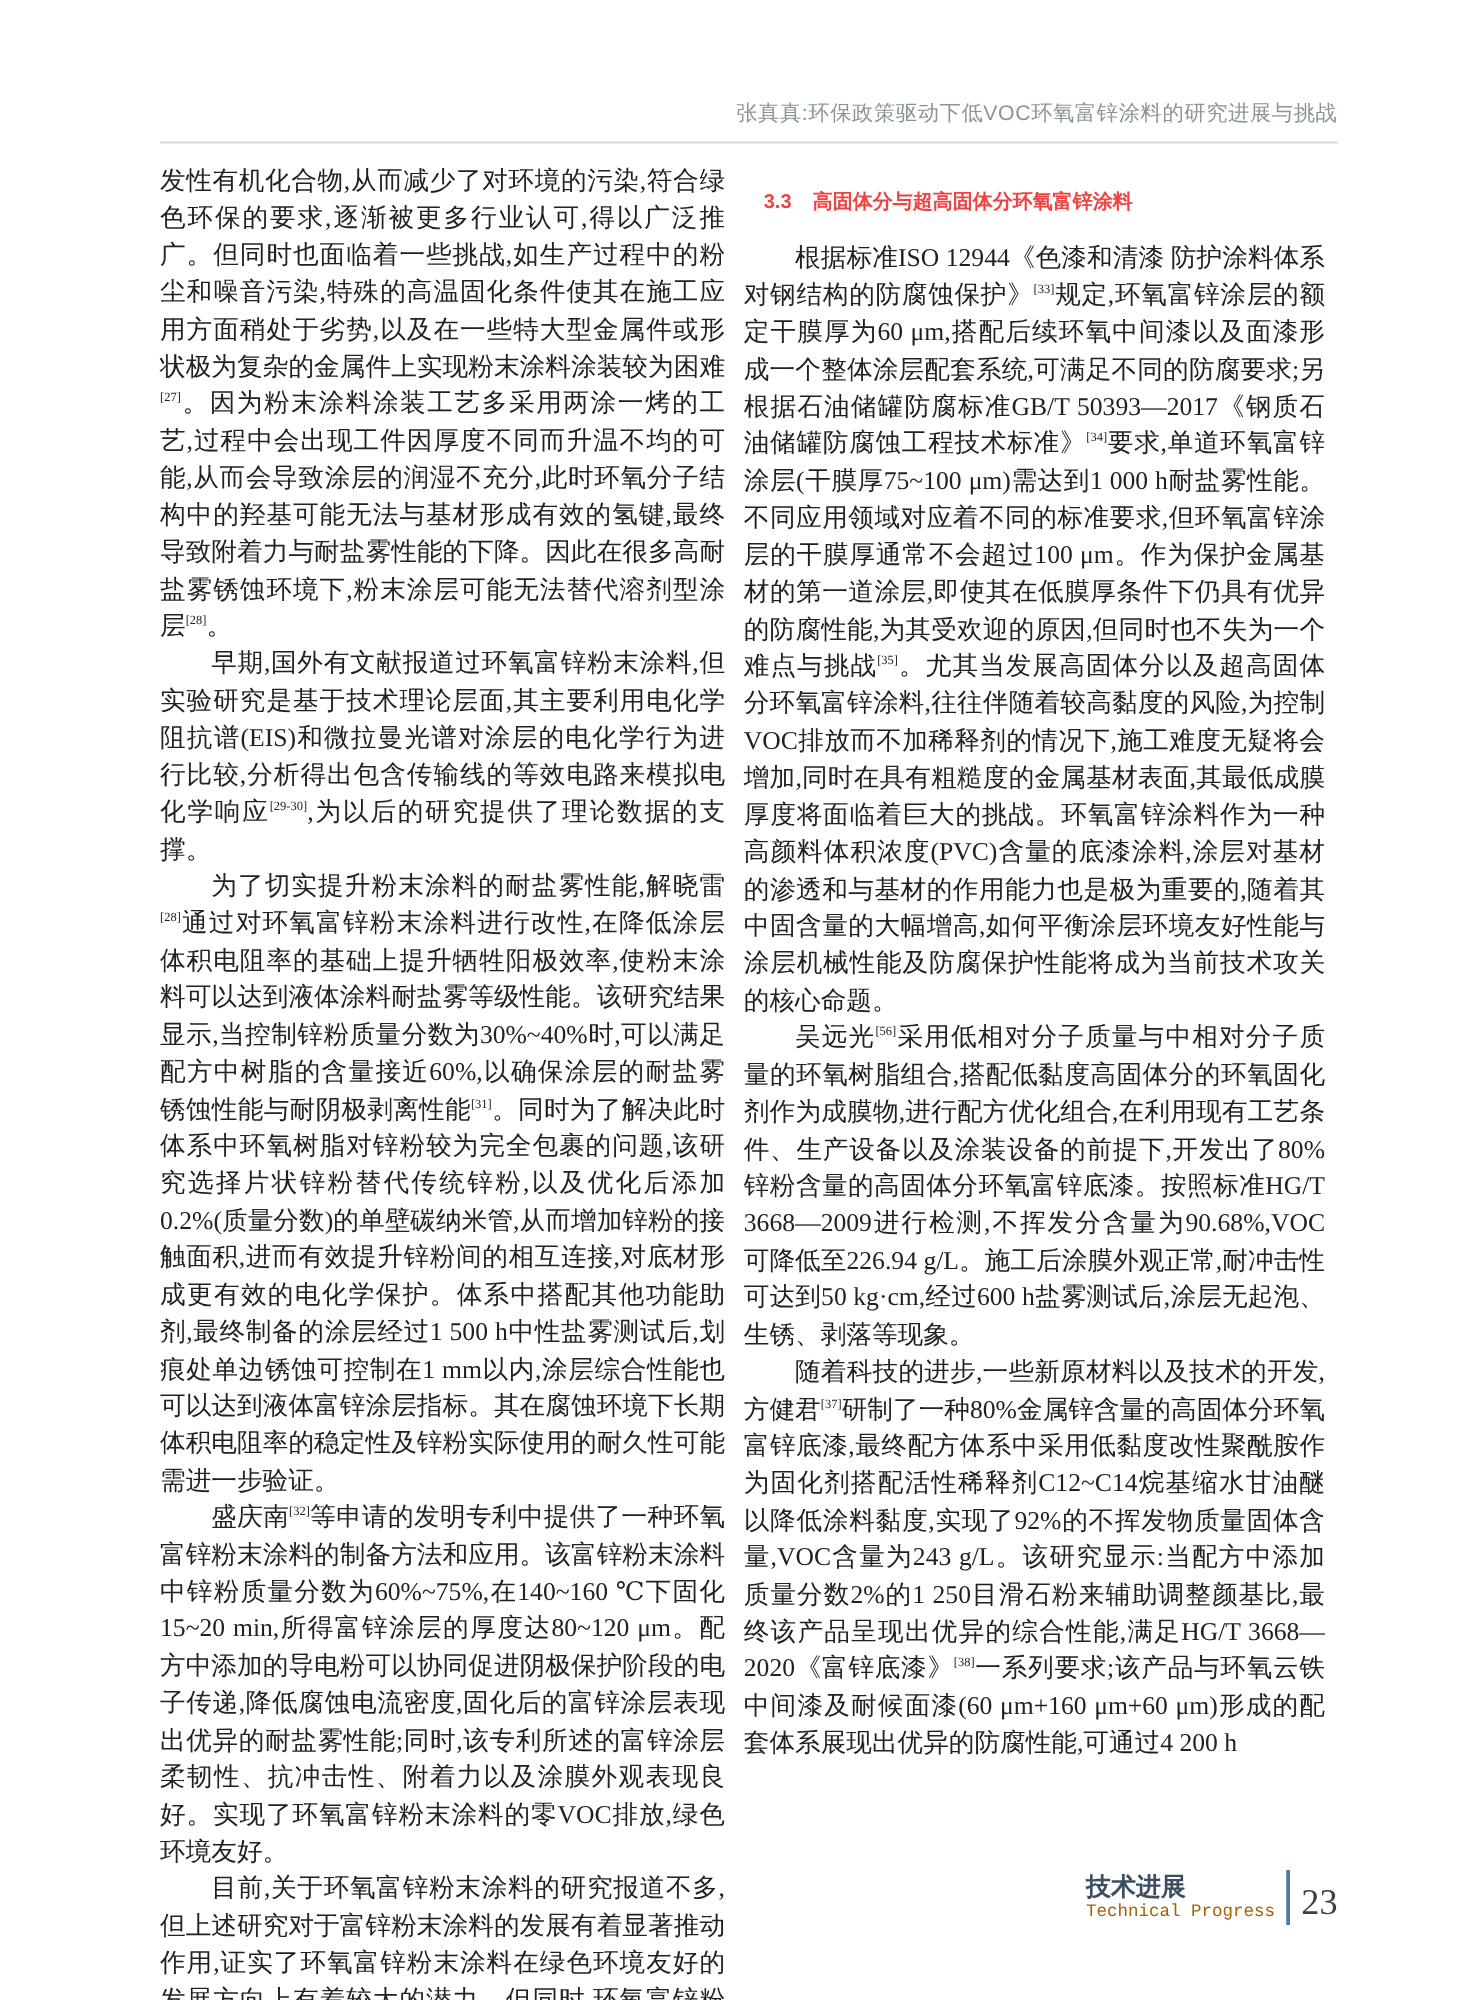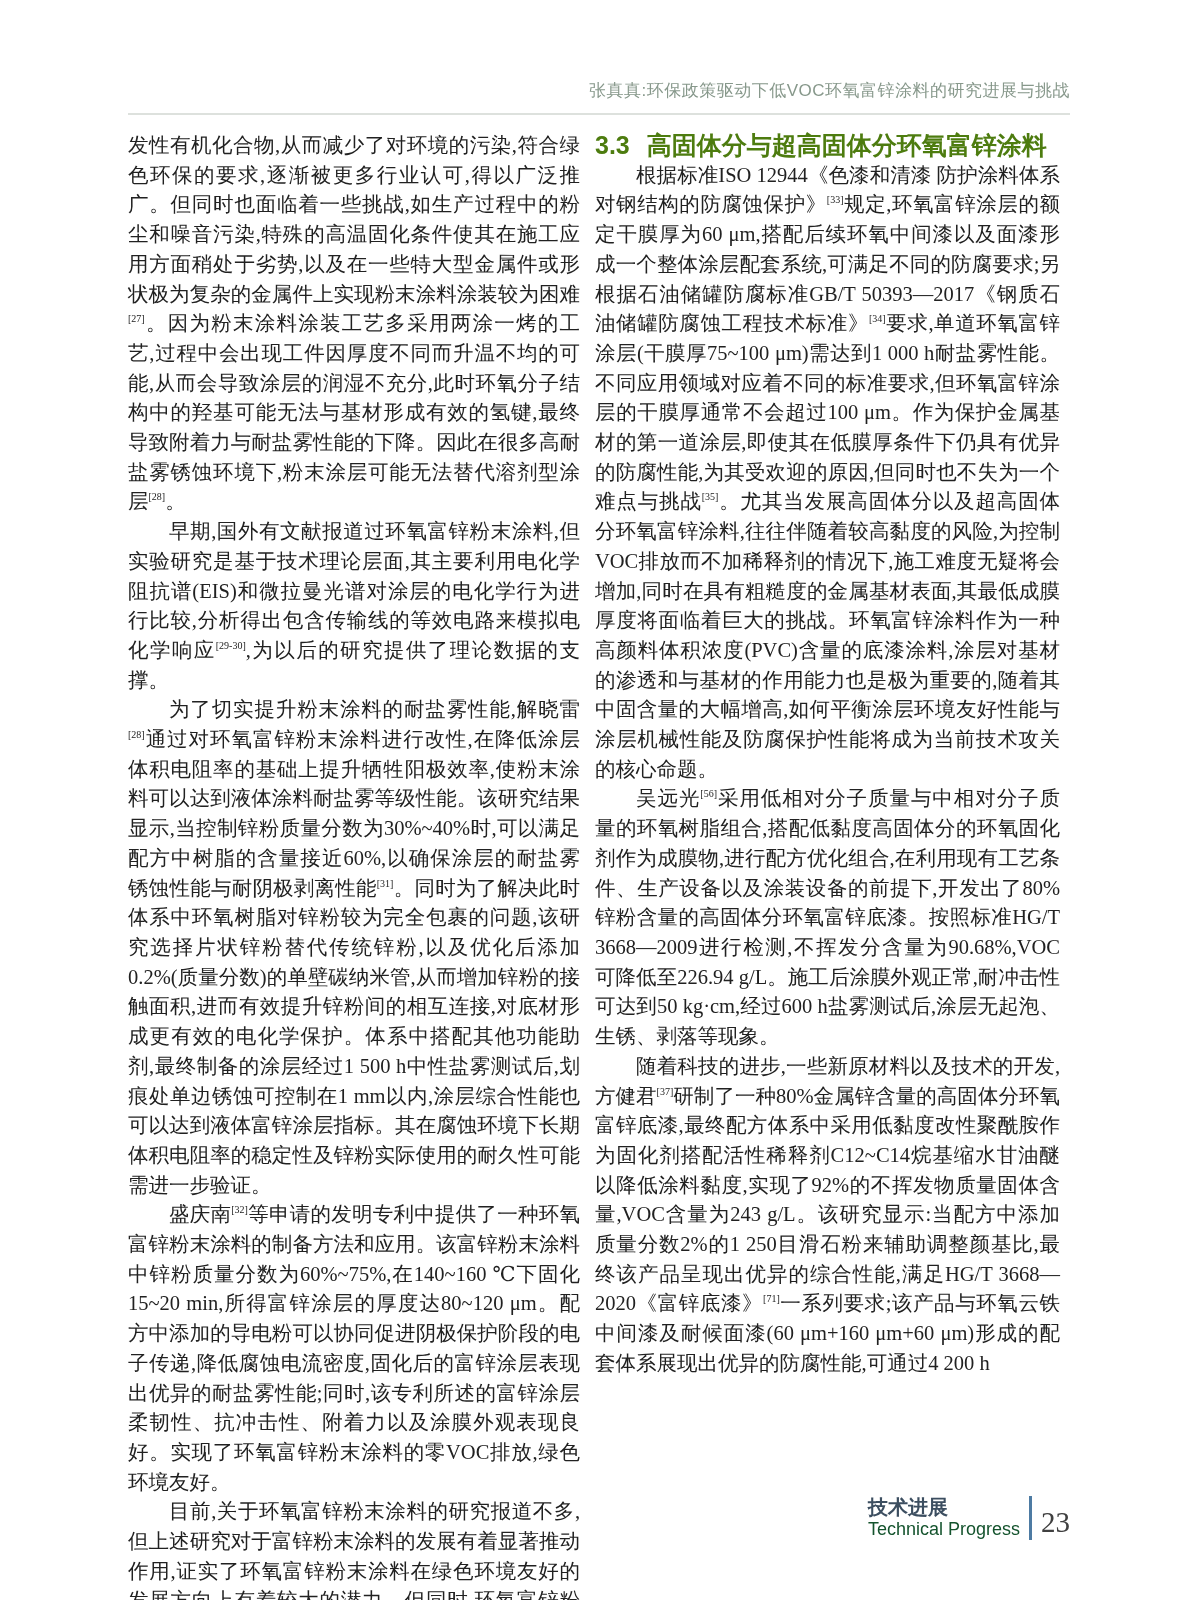--- a/index.html
+++ b/index.html
@@ -51,26 +51,26 @@
     text-indent:2em;
   }
   .para.no-indent{text-indent:0;}
   sup{
     font-size:10px;
     line-height:0;
     vertical-align:super;
   }
 
   .section-heading{
-    margin:0;
+    margin:16px;
     font-family:"Liberation Sans","DejaVu Sans",sans-serif;
     font-weight:bold;
-    font-size:25px;
+    font-size:16px;
     line-height:29.7px;
-    color:#4d7c0f;
+    color:#ef4444;
     text-align:left;
   }
   .section-heading .sec-num{margin-right:17px;}
 
   
   .page-footer{
     position:absolute;
     right:117px; bottom:60px;
     display:flex;
     align-items:center;
@@ -79,23 +79,23 @@
     margin-right:9px;
   }
   .footer-cn{
     font-family:"Liberation Sans","DejaVu Sans",sans-serif;
     font-weight:bold;
     font-size:20px;
     line-height:1.15;
     color:#3c4e60;
   }
   .footer-en{
-    font-family:Liberation Sans, sans-serif;
-    font-size:18px;
-    color:#14532d;
+    font-family:Liberation Mono, monospace;
+    font-size:14px;
+    color:#a16207;
   }
   .footer-bar{
     width:3px;
     height:44px;
     background:#4d7ba3;
     margin-right:9px;
   }
   .footer-page{
     font-family:"Liberation Serif","DejaVu Serif",serif;
     font-size:29px;
@@ -122,21 +122,21 @@
       <p class="para">盛庆南<sup>[32]</sup>等申请的发明专利中提供了一种环氧富锌粉末涂料的制备方法和应用。该富锌粉末涂料中锌粉质量分数为60%~75%,在140~160 ℃下固化15~20 min,所得富锌涂层的厚度达80~120 μm。配方中添加的导电粉可以协同促进阴极保护阶段的电子传递,降低腐蚀电流密度,固化后的富锌涂层表现出优异的耐盐雾性能;同时,该专利所述的富锌涂层柔韧性、抗冲击性、附着力以及涂膜外观表现良好。实现了环氧富锌粉末涂料的零VOC排放,绿色环境友好。</p>
       <p class="para">目前,关于环氧富锌粉末涂料的研究报道不多,但上述研究对于富锌粉末涂料的发展有着显著推动作用,证实了环氧富锌粉末涂料在绿色环境友好的发展方向上有着较大的潜力。但同时,环氧富锌粉末涂</p>
     </section>
 
     <section class="col">
       <h3 class="section-heading">
         <span class="sec-num">3.3</span><span>高固体分与超高固体分环氧富锌涂料</span>
       </h3>
       <p class="para">根据标准ISO 12944《色漆和清漆 防护涂料体系对钢结构的防腐蚀保护》<sup>[33]</sup>规定,环氧富锌涂层的额定干膜厚为60 μm,搭配后续环氧中间漆以及面漆形成一个整体涂层配套系统,可满足不同的防腐要求;另根据石油储罐防腐标准GB/T 50393—2017《钢质石油储罐防腐蚀工程技术标准》<sup>[34]</sup>要求,单道环氧富锌涂层(干膜厚75~100 μm)需达到1 000 h耐盐雾性能。不同应用领域对应着不同的标准要求,但环氧富锌涂层的干膜厚通常不会超过100 μm。作为保护金属基材的第一道涂层,即使其在低膜厚条件下仍具有优异的防腐性能,为其受欢迎的原因,但同时也不失为一个难点与挑战<sup>[35]</sup>。尤其当发展高固体分以及超高固体分环氧富锌涂料,往往伴随着较高黏度的风险,为控制VOC排放而不加稀释剂的情况下,施工难度无疑将会增加,同时在具有粗糙度的金属基材表面,其最低成膜厚度将面临着巨大的挑战。环氧富锌涂料作为一种高颜料体积浓度(PVC)含量的底漆涂料,涂层对基材的渗透和与基材的作用能力也是极为重要的,随着其中固含量的大幅增高,如何平衡涂层环境友好性能与涂层机械性能及防腐保护性能将成为当前技术攻关的核心命题。</p>
       <p class="para">吴远光<sup>[56]</sup>采用低相对分子质量与中相对分子质量的环氧树脂组合,搭配低黏度高固体分的环氧固化剂作为成膜物,进行配方优化组合,在利用现有工艺条件、生产设备以及涂装设备的前提下,开发出了80%锌粉含量的高固体分环氧富锌底漆。按照标准HG/T 3668—2009进行检测,不挥发分含量为90.68%,VOC可降低至226.94 g/L。施工后涂膜外观正常,耐冲击性可达到50 kg·cm,经过600 h盐雾测试后,涂层无起泡、生锈、剥落等现象。</p>
-      <p class="para">随着科技的进步,一些新原材料以及技术的开发,方健君<sup>[37]</sup>研制了一种80%金属锌含量的高固体分环氧富锌底漆,最终配方体系中采用低黏度改性聚酰胺作为固化剂搭配活性稀释剂C12~C14烷基缩水甘油醚以降低涂料黏度,实现了92%的不挥发物质量固体含量,VOC含量为243 g/L。该研究显示:当配方中添加质量分数2%的1 250目滑石粉来辅助调整颜基比,最终该产品呈现出优异的综合性能,满足HG/T 3668—2020《富锌底漆》<sup>[71]</sup>一系列要求;该产品与环氧云铁中间漆及耐候面漆(60 μm+160 μm+60 μm)形成的配套体系展现出优异的防腐性能,可通过4 200 h</p>
+      <p class="para">随着科技的进步,一些新原材料以及技术的开发,方健君<sup>[37]</sup>研制了一种80%金属锌含量的高固体分环氧富锌底漆,最终配方体系中采用低黏度改性聚酰胺作为固化剂搭配活性稀释剂C12~C14烷基缩水甘油醚以降低涂料黏度,实现了92%的不挥发物质量固体含量,VOC含量为243 g/L。该研究显示:当配方中添加质量分数2%的1 250目滑石粉来辅助调整颜基比,最终该产品呈现出优异的综合性能,满足HG/T 3668—2020《富锌底漆》<sup>[38]</sup>一系列要求;该产品与环氧云铁中间漆及耐候面漆(60 μm+160 μm+60 μm)形成的配套体系展现出优异的防腐性能,可通过4 200 h</p>
     </section>
 
   </main>
 
   <footer class="page-footer">
     <div class="footer-labels">
       <div class="footer-cn">技术进展</div>
       <div class="footer-en">Technical Progress</div>
     </div>
     <div class="footer-bar"></div>

